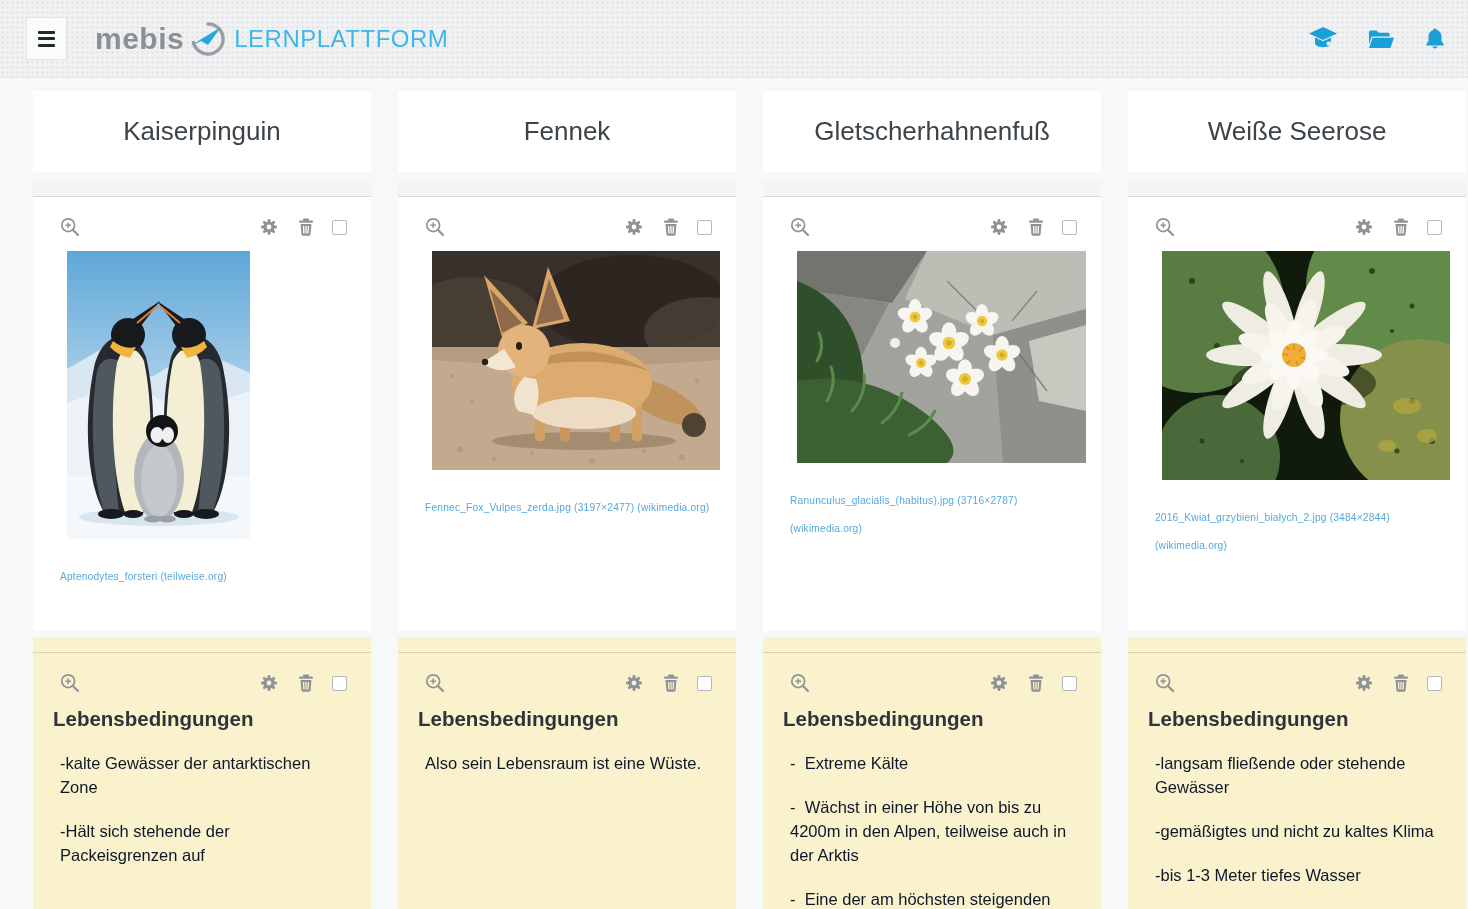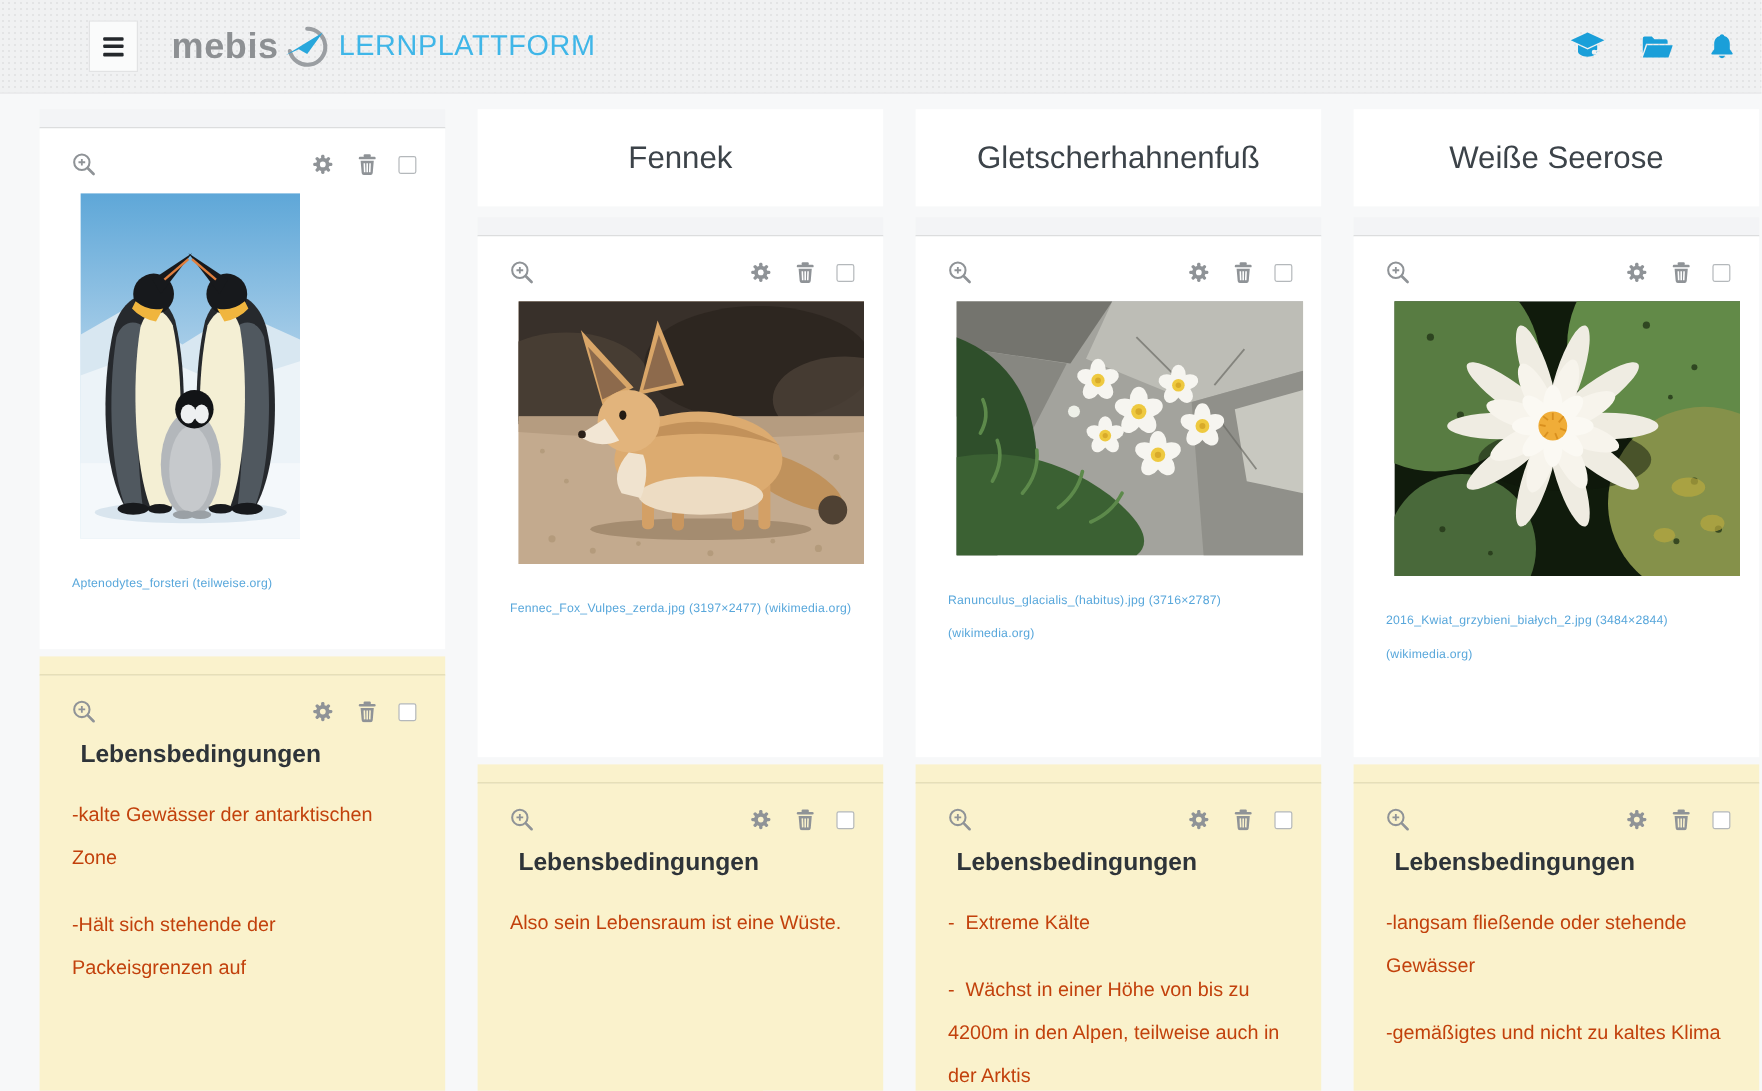--- a/index.html
+++ b/index.html
@@ -3,21 +3,21 @@
 <meta charset="utf-8">
 <style>
   * { margin:0; padding:0; box-sizing:border-box; }
   html,body { width:1468px; height:909px; overflow:hidden;
     font-family:"Liberation Sans","DejaVu Sans",sans-serif; background:#f7f8f9; }
 
   
   .topbar { height:78px; background:#f0f1f2;
     background-image:radial-gradient(circle,#e3e4e5 1px,transparent 1.2px);
     background-size:5px 5px; border-bottom:1px solid #e6e7e8;
-    display:flex; align-items:center; position:relative;padding-left:48px; }
+    display:flex; align-items:center; position:relative; }
   .menu-btn { width:41px; height:43px; margin-left:26px; background:#fafbfb;
     border:1px solid #e2e3e4; display:flex; flex-direction:column;
     justify-content:center; align-items:center; gap:3.5px; cursor:pointer; }
   .menu-btn span { width:17px; height:3px; background:#24282c; border-radius:1px; }
   .brand { display:flex; align-items:center; margin-left:28px; }
   .brand-mebis { font-size:30px; font-weight:bold; color:#8d9093; letter-spacing:0.5px; }
   .logo-swoosh { width:40px; height:40px; margin:0 6px 0 4px; }
   .brand-product { font-size:24px; font-weight:400; color:#3fb6e8; letter-spacing:0.5px; }
   .topbar-icons { position:absolute; right:22px; top:0; height:78px;
     display:flex; align-items:center; gap:30px; }
@@ -45,23 +45,23 @@
   .tool { width:18px; height:18px; cursor:pointer; }
   .tool + .tool { margin-left:19px; }
   .zoomtool { width:20px; height:20px; }
   .checkbox { width:15px; height:15px; border:1.5px solid #b4b8bb; border-radius:2px;
     background:#fff; margin-left:17px; cursor:pointer; }
 
   .photo { display:block; margin:14px 0 0 34px; }
   .caption { padding:0 12px 0 27px; margin-top:24px; font-size:10.2px;
     line-height:28px; color:#58a7db; letter-spacing:0.2px; cursor:pointer; }
 
-  .note-heading { margin:14px 34px 0; font-size:20.5px; font-weight:bold; color:#2e3439; }
-  .note-para { margin:20px 27px 0; font-size:16.5px; line-height:36px;
-    color:#c2410c; white-space:pre-wrap; }
+  .note-heading { margin:14px 20px 0; font-size:20.5px; font-weight:bold; color:#2e3439; }
+  .note-para { margin:20px 27px 0; font-size:16.5px; line-height:24px;
+    color:#0f172a; white-space:pre-wrap; }
 </style>
 </head>
 <body>
 
 <div class="topbar">
   <div class="menu-btn">
     <span></span>
       <span></span>
       <span></span>
   </div>
@@ -92,20 +92,23 @@
     <svg class="hicon" width="22" height="24" viewBox="0 0 22 24">
       <path d="M11,1.5 c0.9,0 1.7,0.6 1.9,1.5 c3,0.8 4.6,3.4 4.6,6.5 v4.5 l2.2,3.2 a0.8,0.8 0 0 1 -0.7,1.3 h-16 a0.8,0.8 0 0 1 -0.7,-1.3 l2.2,-3.2 v-4.5 c0,-3.1 1.6,-5.7 4.6,-6.5 c0.2,-0.9 1,-1.5 1.9,-1.5 z" fill="#1a9fd9"></path>
       <path d="M8.4,19.5 a2.7,2.7 0 0 0 5.2,0 z" fill="#1a9fd9"></path>
     </svg>
   </div>
 </div>
 
 <div class="board">
 
   <div class="column">
+    <div class="title-card">
+      <div class="t">Kaiserpinguin</div>
+    </div>
 
     <div class="section white">
       <div class="strip"></div>
       <div class="body">
         <div class="toolbar">
           <svg class="tool zoomtool" viewBox="0 0 20 20">
             <circle cx="8.2" cy="8.2" r="6.4" fill="none" stroke="#8f9397" stroke-width="1.7"></circle>
             <line x1="8.2" y1="5.4" x2="8.2" y2="11" stroke="#8f9397" stroke-width="1.5"></line>
             <line x1="5.4" y1="8.2" x2="11" y2="8.2" stroke="#8f9397" stroke-width="1.5"></line>
             <line x1="13.2" y1="13.2" x2="18" y2="18" stroke="#8f9397" stroke-width="2.2" stroke-linecap="round"></line>

